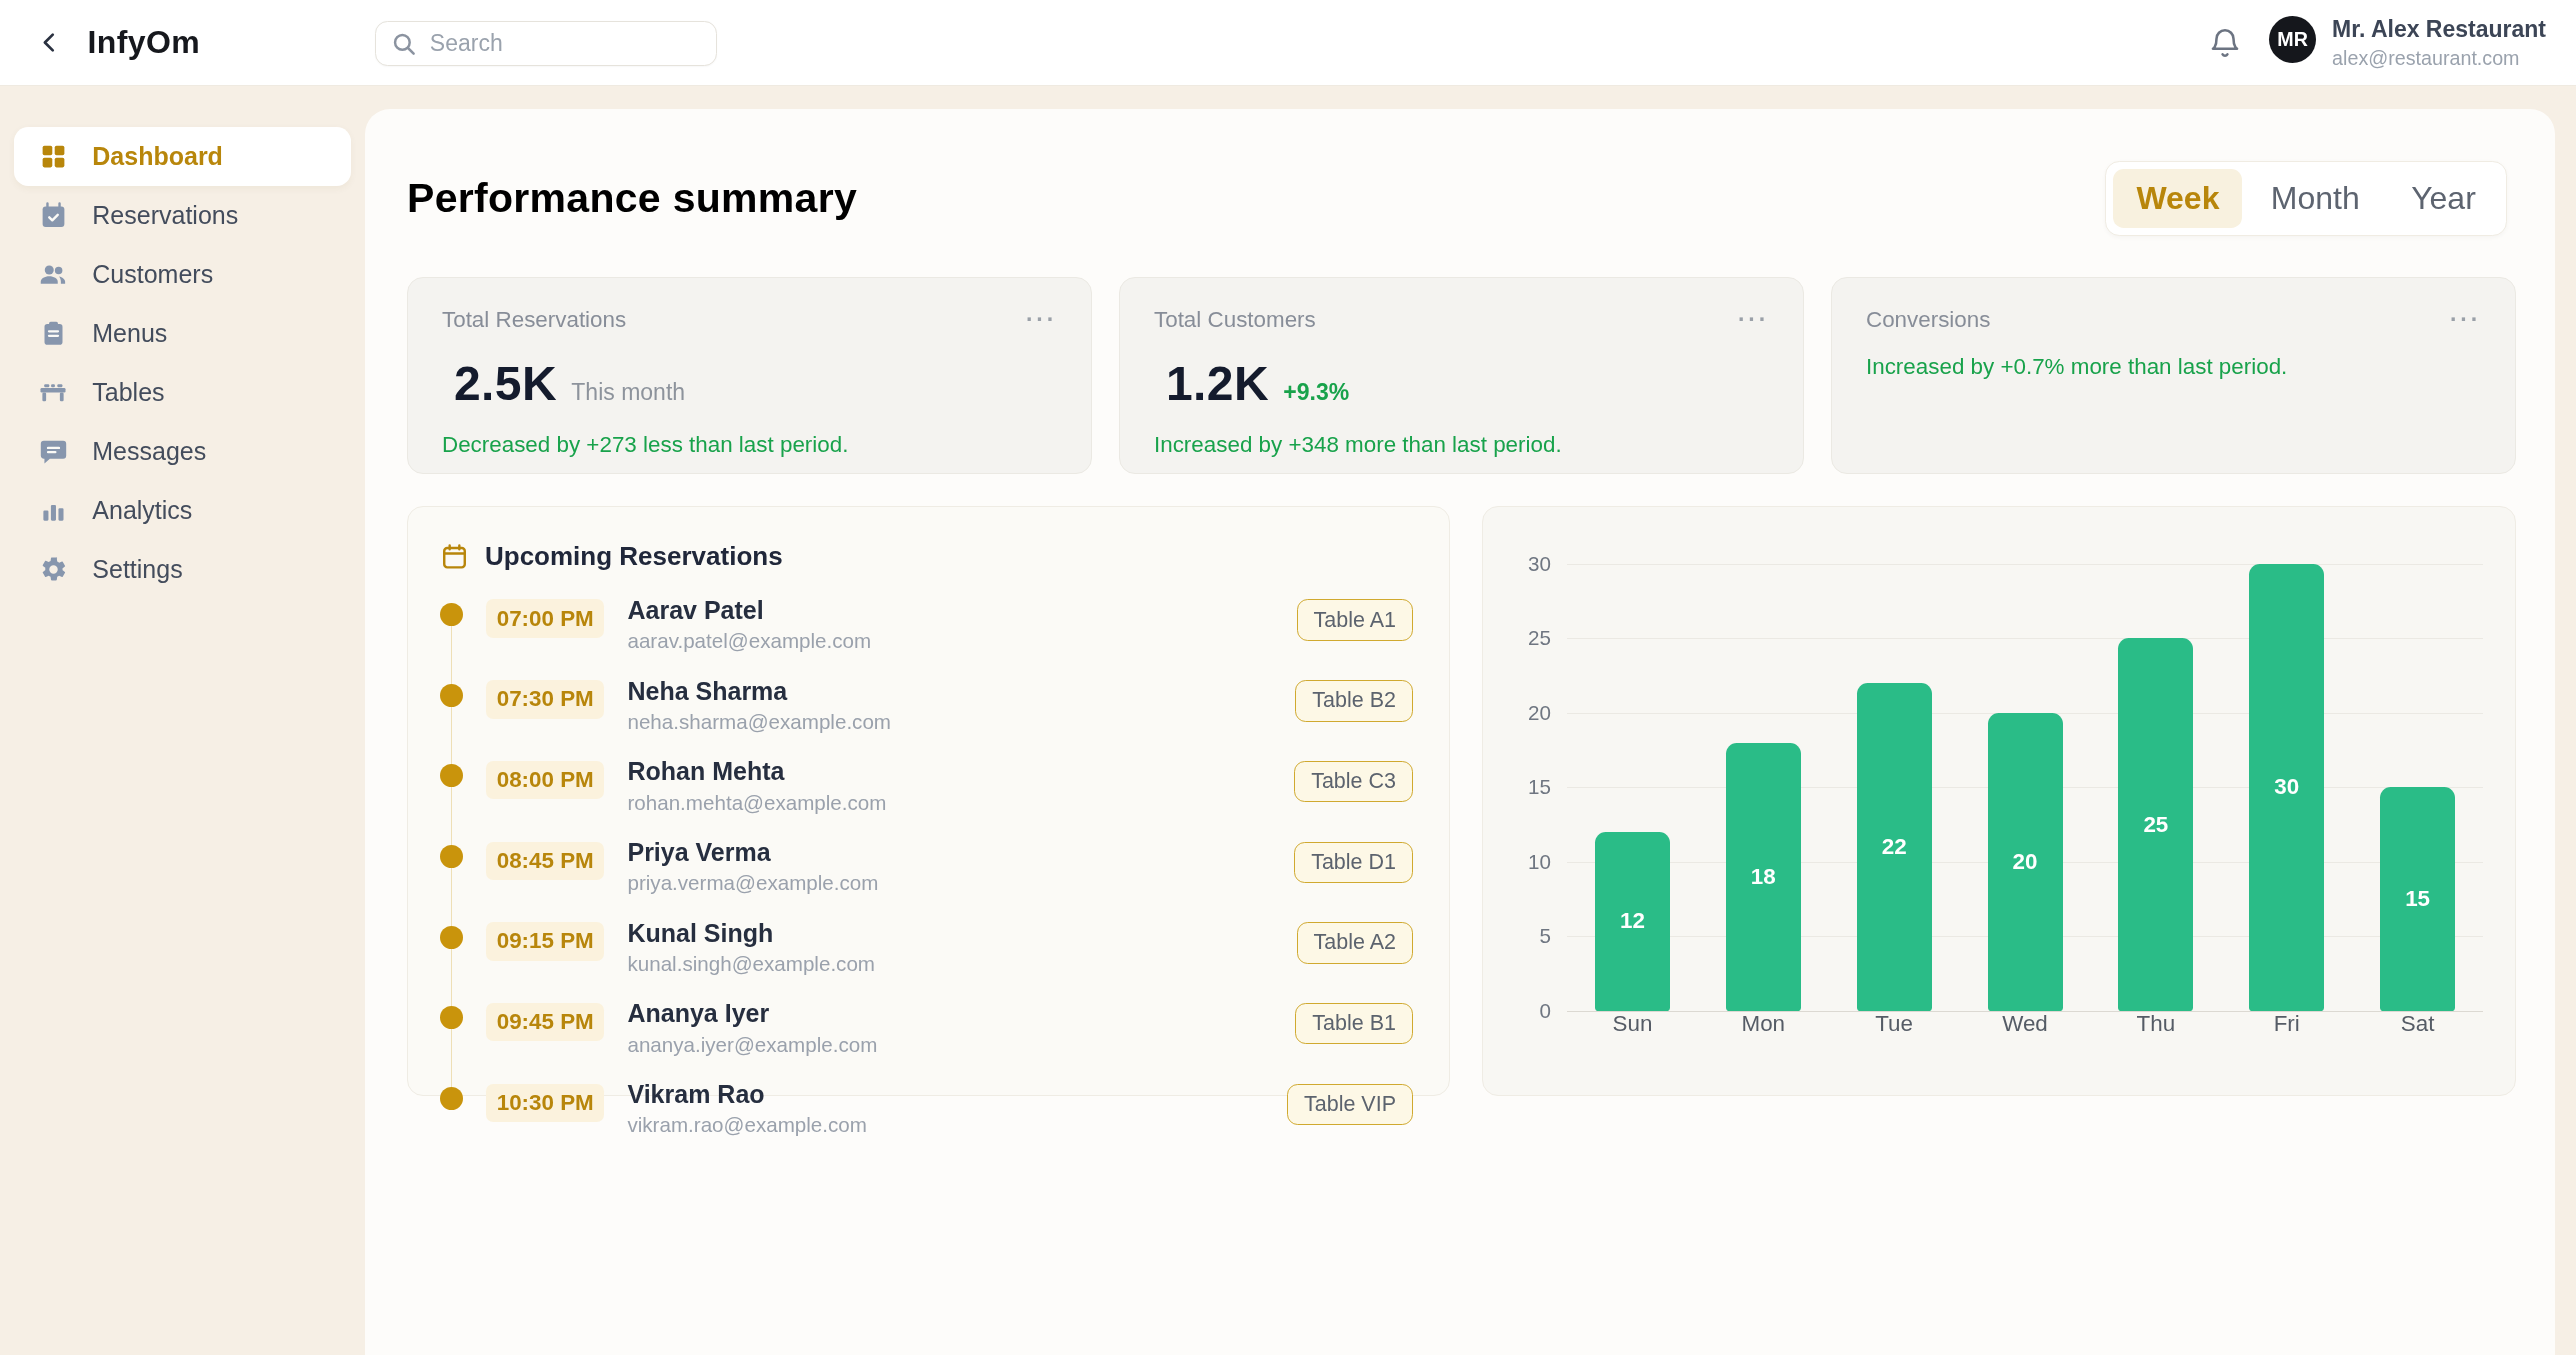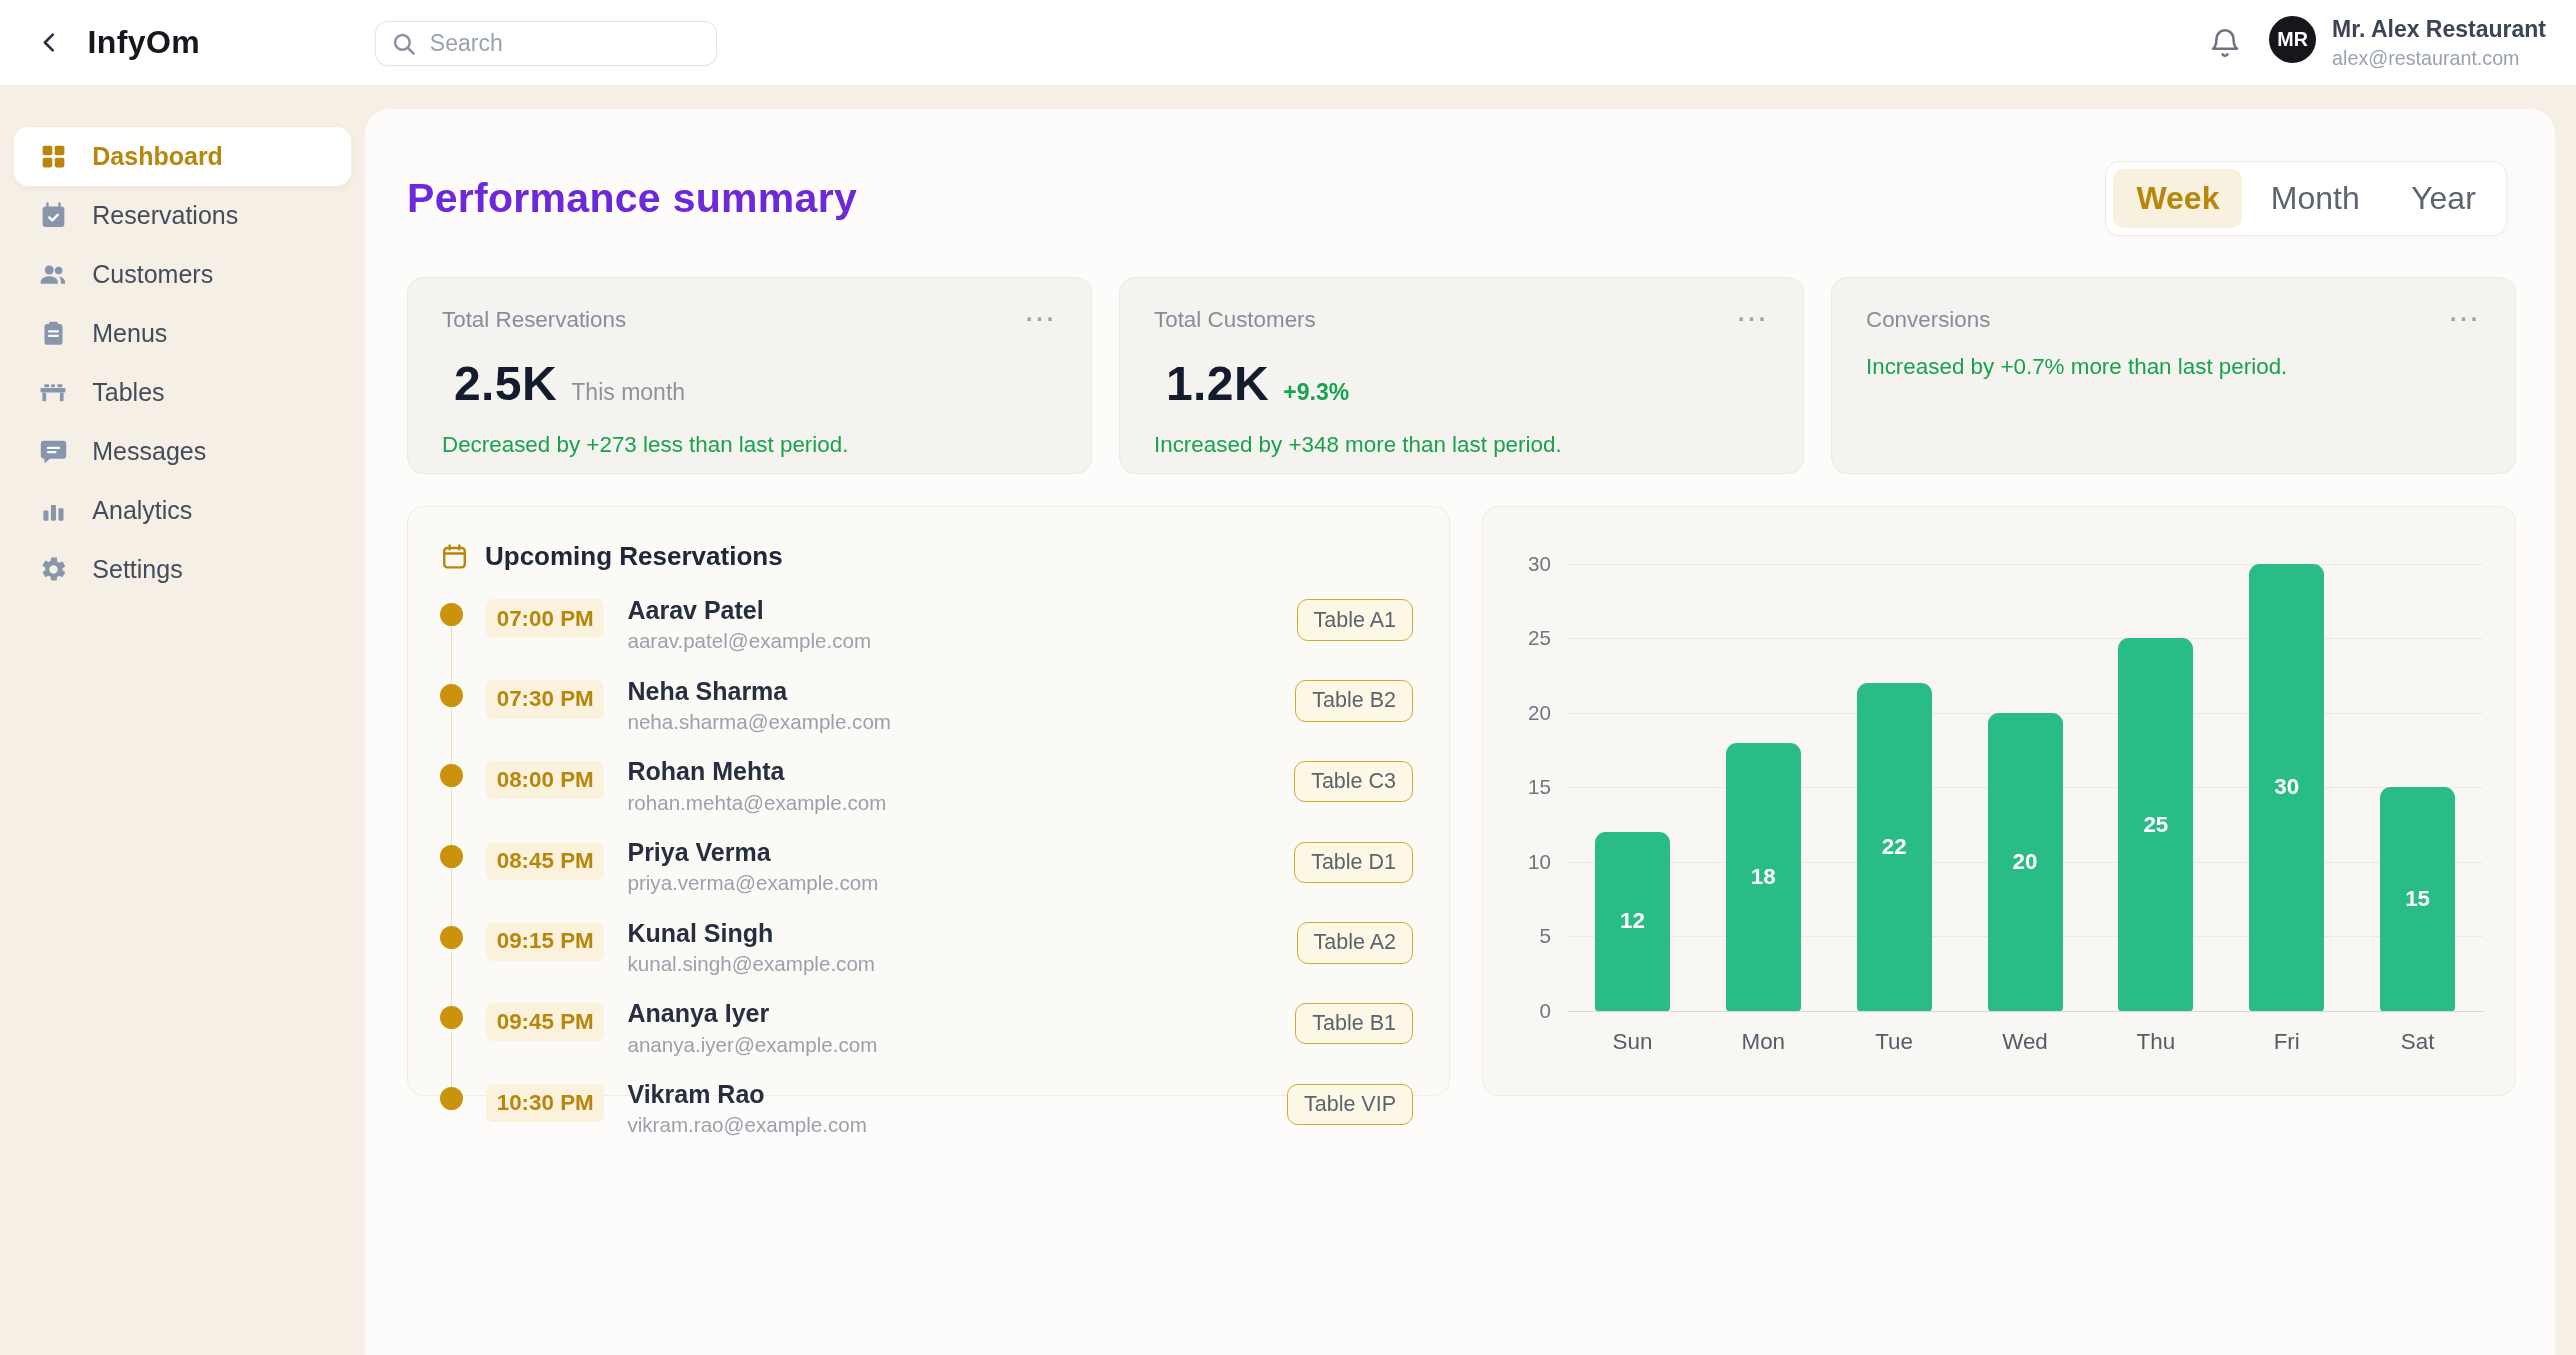--- a/index.html
+++ b/index.html
@@ -33,21 +33,21 @@
   .side-item { display:flex; align-items:center; gap:23px; height:59px; padding:0 23px; border-radius:14.3px;
     color:#434c5c; font-size:25px; cursor:pointer; }
   .side-item .ic { width:32px; height:32px; display:flex; align-items:center; justify-content:center; color:#8796ad; }
   .side-item.active { background:#ffffff; color:#b8860b; font-weight:600; box-shadow:0 2.7px 7.2px rgba(90,70,20,.05); }
   .side-item.active .ic { color:#b8860b; }
 
   
   .main { position:absolute; left:365px; top:109px; width:2190px; bottom:0; background:#fdfcfa;
     border-radius:25px 25px 0 0; padding:52px 39px 0 42px; }
   .main-head { display:flex; align-items:center; justify-content:space-between; }
-  .page-title { font-size:41px; font-weight:bold; color:#6d28d9; letter-spacing:0.3px; }
+  .page-title { font-size:41px; font-weight:bold; color:#000000; letter-spacing:0.3px; }
   .range-toggle { background:#ffffff; border:0.9px solid #f0ece3; border-radius:14.3px; padding:7.2px;
     display:flex; gap:5.4px; margin-right:9px; box-shadow:0 1.8px 4.5px rgba(0,0,0,.03); }
   .range-tab { font-size:32px; color:#5d6470; padding:10.7px 23px; border-radius:10.7px; cursor:pointer; }
   .range-tab.active { background:#f8f1df; color:#b8860b; font-weight:600; }
 
   
   .stats-row { display:flex; gap:27px; margin-top:41px; }
   .stat-card { flex:1; height:197px; background:#f4f3f0; border:0.9px solid #ebe9e3; border-radius:16px;
     padding:29px 34px; position:relative; }
   .stat-top { display:flex; align-items:center; justify-content:space-between; }
@@ -85,21 +85,21 @@
     padding-right:16px; }
   .ytick { height:0; display:flex; align-items:center; justify-content:flex-end; font-size:20.6px; color:#6f7681; }
   .plot { position:relative; flex:1; height:447px; }
   .gridline { position:absolute; left:0; right:0; height:0.9px; background:#ebe9e3; }
   .gridline.zero { background:#dcd9d2; }
   .bars { position:absolute; left:0; right:0; top:0; bottom:0; display:flex; }
   .bar-col { flex:1; display:flex; align-items:flex-end; justify-content:center; }
   .vbar { width:75px; background:#2abc87; border-radius:10.7px 10.7px 3.6px 3.6px; position:relative; }
   .bar-val { position:absolute; left:0; right:0; top:50%; transform:translateY(-50%); text-align:center;
     color:#ffffff; font-size:22.4px; font-weight:bold; }
-  .x-axis { display:flex; margin-left:57px; margin-top:18px; }
+  .x-axis { display:flex; margin-left:57px; }
   .x-axis .day { flex:1; text-align:center; font-size:22.4px; color:#555c66; }
 
   svg { display:block; }
 </style>
 </head>
 <body>
 
 <div class="topbar">
   <div class="back-btn">
     <svg width="27" height="27" viewBox="0 0 24 24" fill="none" stroke="currentColor" stroke-width="2.4" stroke-linecap="round" stroke-linejoin="round">

